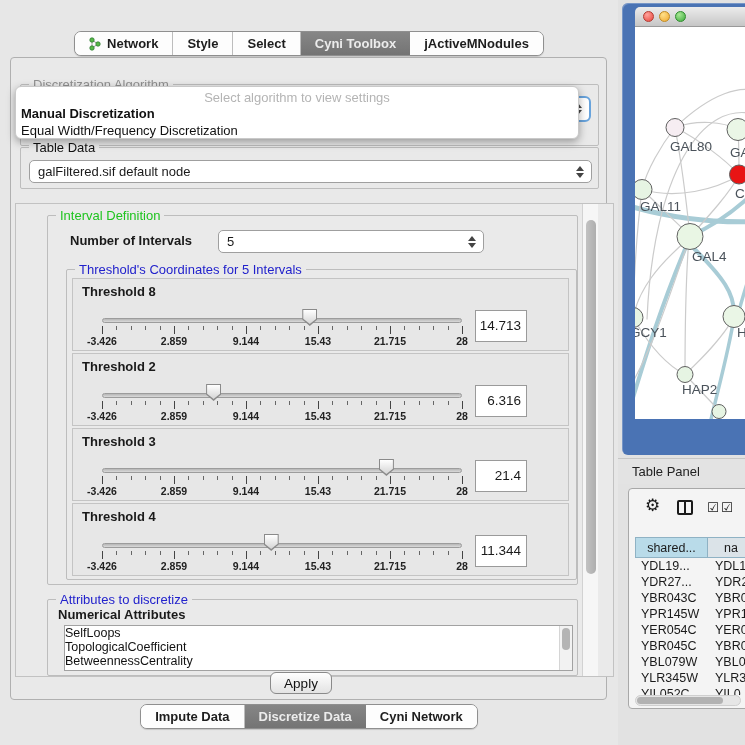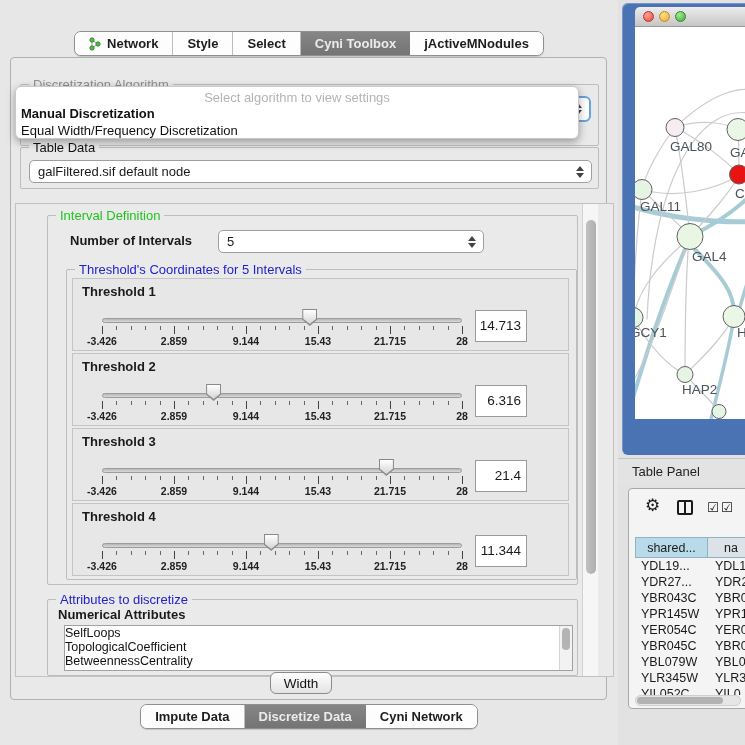--- a/index.html
+++ b/index.html
@@ -174,21 +174,21 @@
             <span class="combo-text">5</span>
             <span class="spin">
                 <i class="up"></i>
                 <i class="dn"></i>
               </span>
           </div>
           <div class="group thr-group">
             <span class="legend blue">Threshold's Coordinates for 5 Intervals</span>
             <div id="thr-host">
                 <div class="thr-panel" style="top: 8px;">
-    <span class="thr-label">Threshold 1</span>
+    <span class="thr-label">Threshold 8</span>
     <div class="thr-track"></div>
     <div class="thr-thumb" style="left: 229.291px;"></div>
     <div class="thr-ticks">
                     <div class="tick major" style="left: 0px;"></div>
                     <div class="tick" style="left: 14.4px;"></div>
                     <div class="tick" style="left: 28.8px;"></div>
                     <div class="tick" style="left: 43.2px;"></div>
                     <div class="tick" style="left: 57.6px;"></div>
                     <div class="tick major" style="left: 72px;"></div>
                     <div class="tick" style="left: 86.4px;"></div>
@@ -365,21 +365,21 @@
                 <div class="lb-thumb"></div>
               </div>
           </div>
         </div>
 
         <div class="vscroll">
             <div class="vthumb"></div>
           </div>
       </div>
 
-      <button class="apply">Width</button>
+      <button class="apply">Apply</button>
     </div>
 
     <div id="bottom-tabs">
         <div class="tabgroup" id="bottom-tabgroup">
           <div class="tab">
             <span>Impute Data</span>
           </div>
           <div class="tab selected">
             <span>Discretize Data</span>
           </div>

